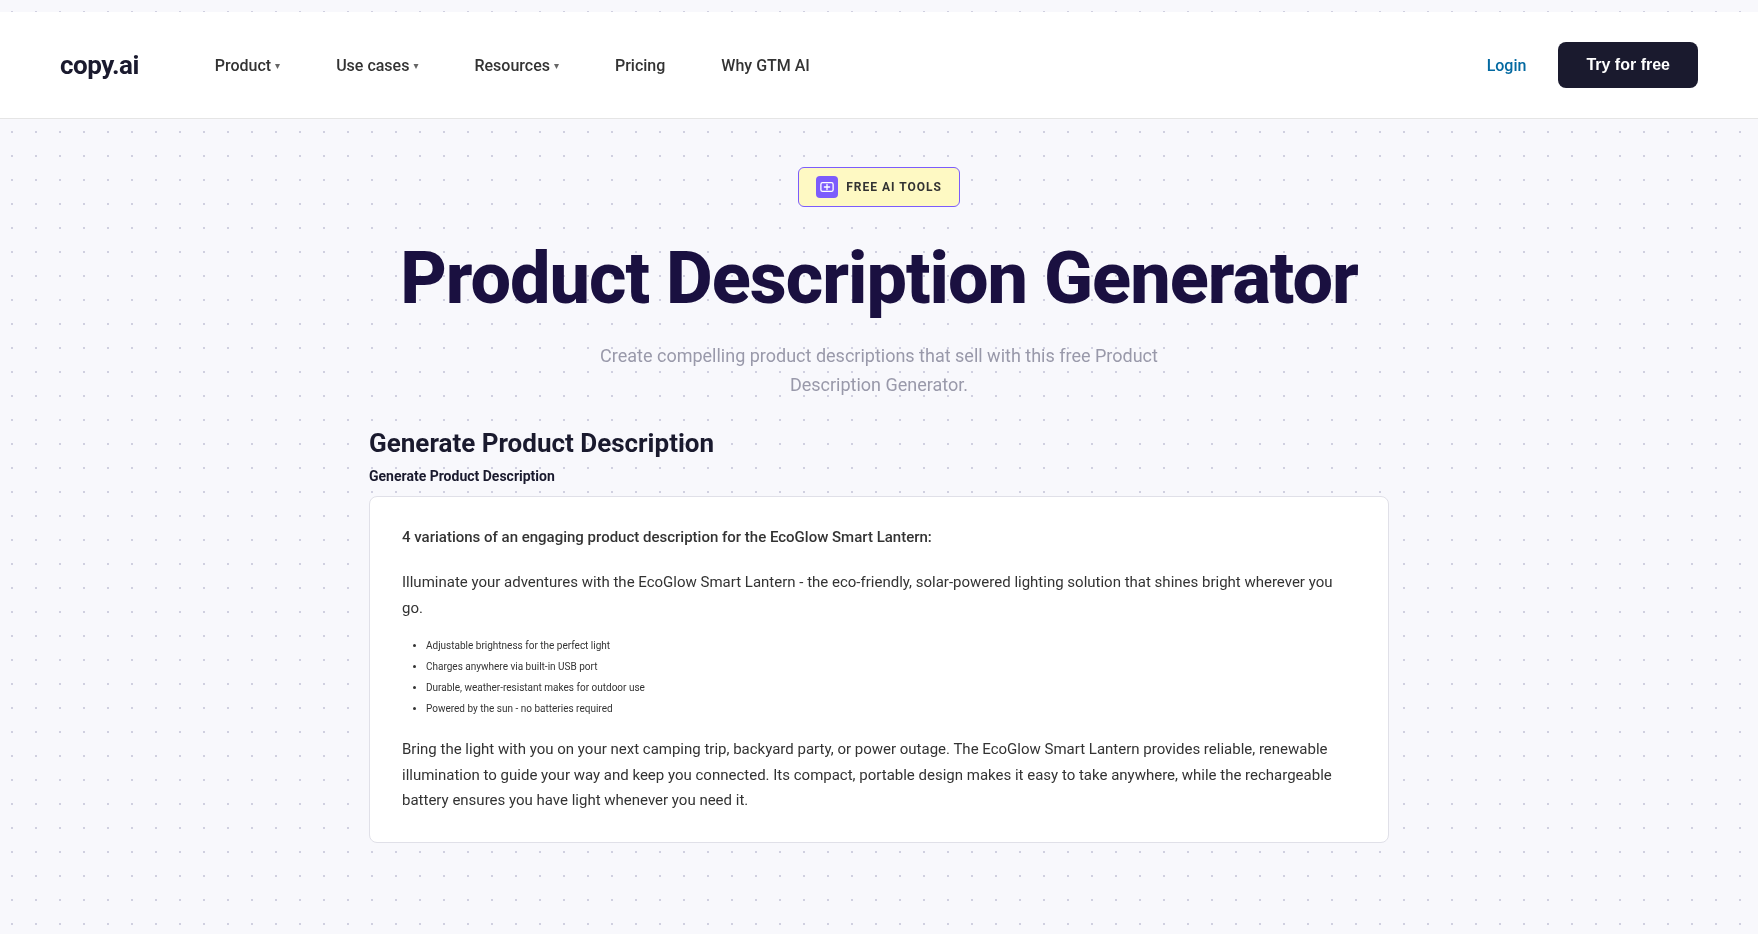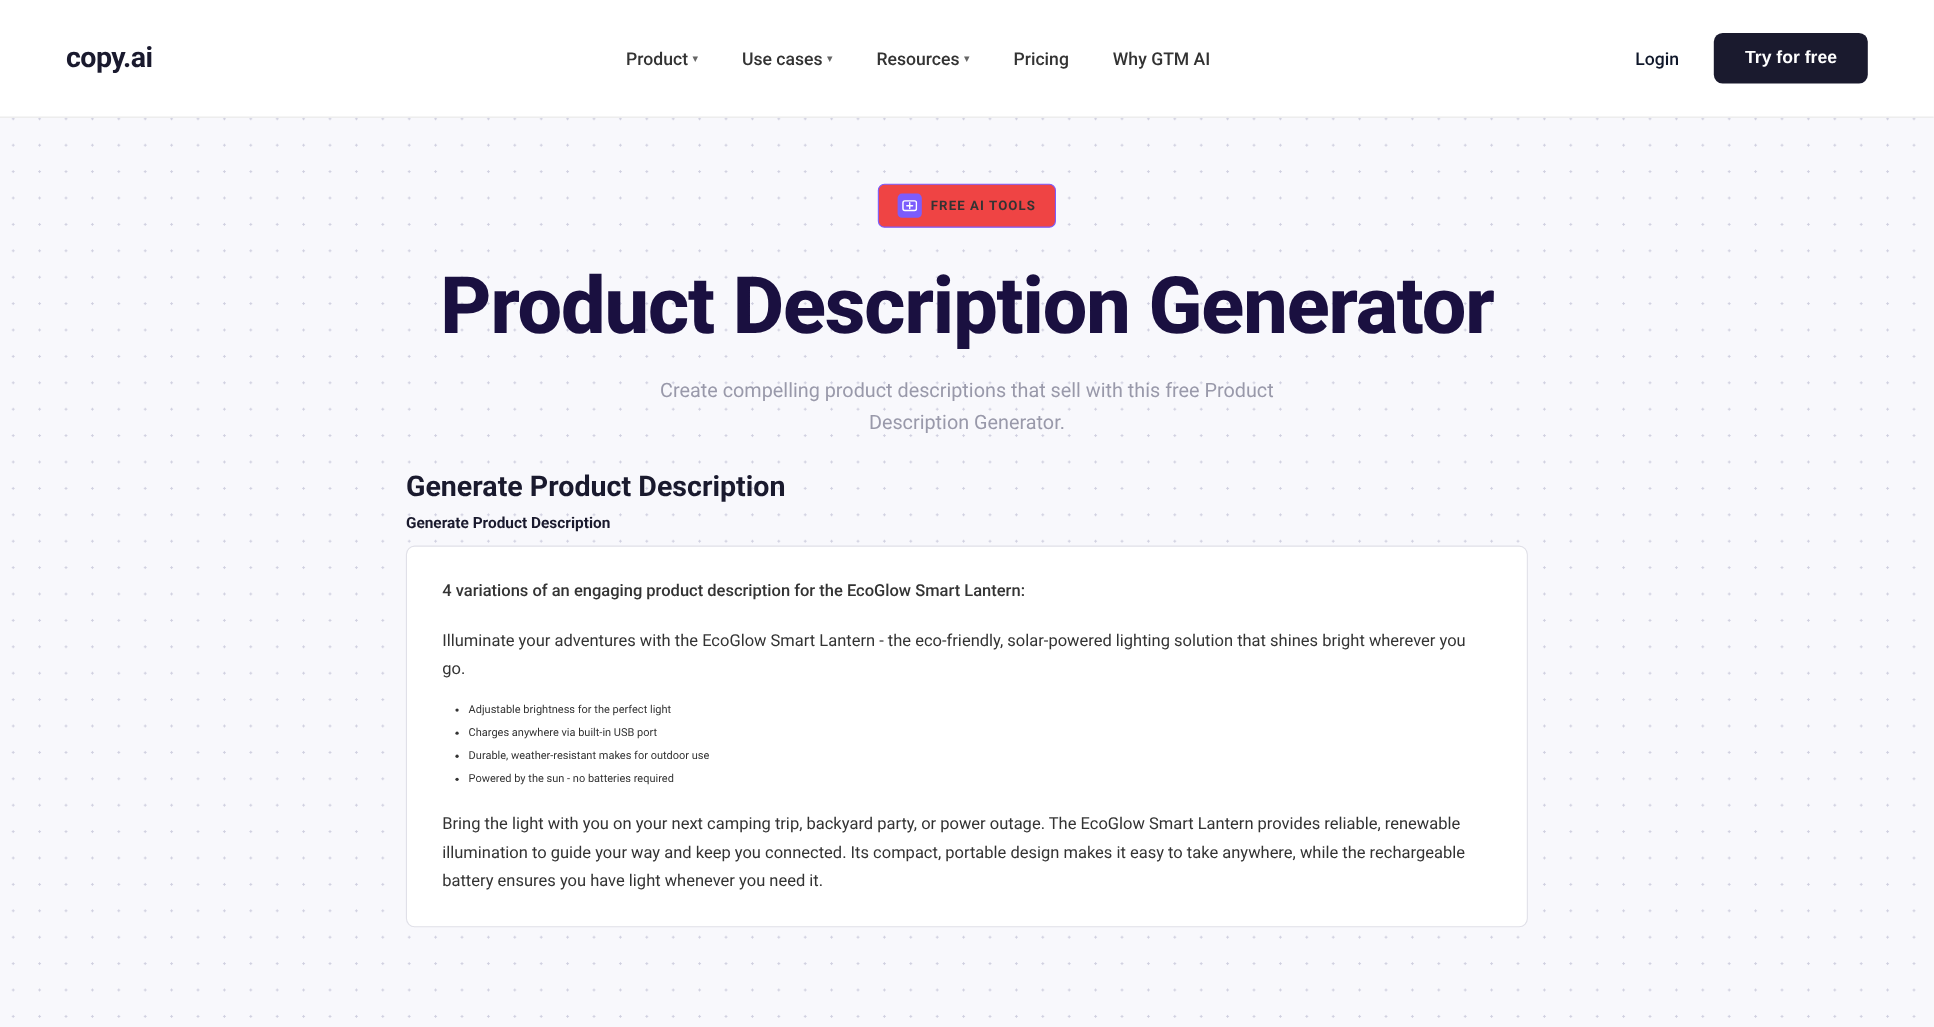--- a/index.html
+++ b/index.html
@@ -19,39 +19,38 @@
 
     
     nav {
       background-color: #ffffff;
       border-bottom: 1px solid #e5e5e5;
       height: 107px;
       display: flex;
       align-items: center;
       padding: 0 60px;
       position: sticky;
-      top: 0;
+      top: 12px;
       z-index: 100;
     }
 
     .nav-logo {
       font-size: 26px;
       font-weight: 700;
       color: #1a1a2e;
       letter-spacing: -0.5px;
       margin-right: 60px;
       text-decoration: none;
     }
 
     .nav-links {
       display: flex;
       align-items: center;
-      gap: 8px;
+      gap: 24px;
       flex: 1;
-      justify-content: center;
     }
 
     .nav-link {
       display: flex;
       align-items: center;
       gap: 4px;
       padding: 8px 16px;
       font-size: 16px;
       color: #333;
       cursor: pointer;
@@ -66,21 +65,21 @@
     }
 
     .nav-right {
       display: flex;
       align-items: center;
       gap: 16px;
     }
 
     .nav-login {
       font-size: 16px;
-      color: #0f172a;
+      color: #0369a1;
       cursor: pointer;
       padding: 8px 16px;
       font-weight: 500;
     }
 
     .nav-try-btn {
       background-color: #1a1a2e;
       color: #ffffff;
       border: none;
       border-radius: 8px;
@@ -106,21 +105,21 @@
       margin-bottom: 32px;
     }
 
     .free-ai-badge {
       display: flex;
       align-items: center;
       gap: 8px;
       border: 1.5px solid #7c5cfc;
       border-radius: 6px;
       padding: 8px 17px;
-      background: #ef4444;
+      background: #fef9c3;
       cursor: pointer;
     }
 
     .badge-icon {
       width: 22px;
       height: 22px;
       background-color: #7c5cfc;
       border-radius: 4px;
       display: flex;
       align-items: center;

